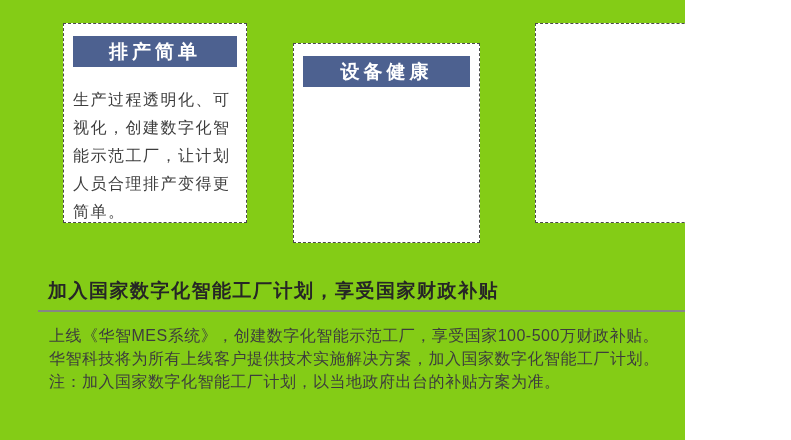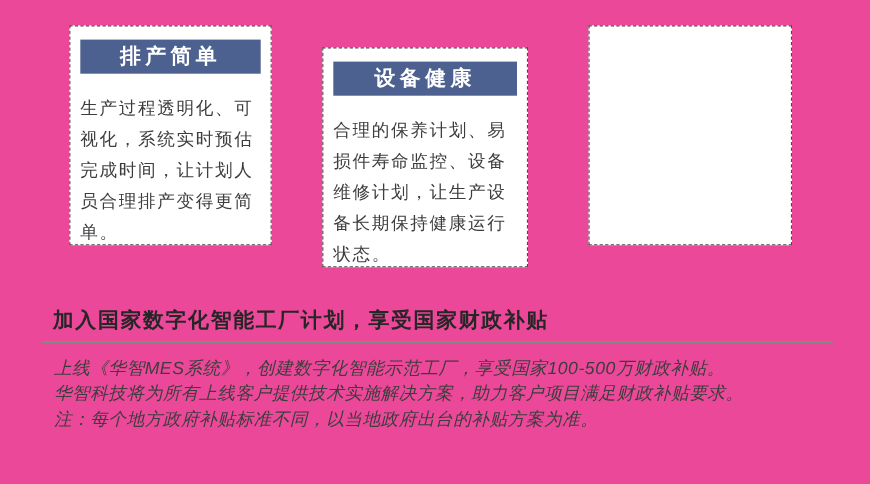--- a/index.html
+++ b/index.html
@@ -3,23 +3,23 @@
 <meta charset="utf-8">
 <style>
   html, body {
     margin: 0;
     padding: 0;
     background: #ffffff;
     font-family: "Liberation Sans", "DejaVu Sans", sans-serif;
   }
   .slide {
     position: relative;
-    width: 791px;
+    width: 685px;
     height: 440px;
-    background: #ec4899;
+    background: #84cc16;
     overflow: hidden;
   }
   .card {
     position: absolute;
     top: 23px;
     height: 200px;
     box-sizing: border-box;
     border: 1.5px dashed #4b4b4b;
     background: #ffffff;
   }
@@ -63,46 +63,45 @@
   }
   .subsidy-lines {
     position: absolute;
     left: 49px;
     top: 324px;
     font-size: 16px;
     line-height: 23px;
     color: #3d3d3d;
     letter-spacing: 0.5px;
   }
-  .subsidy-line { white-space: nowrap; font-style: italic; }
+  .subsidy-line { white-space: nowrap; }
   .card-pos-0 { left: 63px;  width: 184px; }
   .card-pos-1 { left: 293px; width: 187px; margin-top: 20px; }
   .card-pos-2 { left: 535px; width: 185px; }
 </style>
 </head>
 <body>
 
 <div class="slide">
 
   <div class="card card-pos-0">
     <div class="card-header">排产简单</div>
-    <div class="card-body">生产过程透明化、可视化，系统实时预估完成时间，让计划人员合理排产变得更简单。</div>
+    <div class="card-body">生产过程透明化、可视化，创建数字化智能示范工厂，让计划人员合理排产变得更简单。</div>
   </div>
 
   <div class="card card-pos-1">
     <div class="card-header">设备健康</div>
-    <div class="card-body">合理的保养计划、易损件寿命监控、设备维修计划，让生产设备长期保持健康运行状态。</div>
   </div>
 
   <div class="card card-pos-2">
   </div>
 
   <div class="subsidy-heading">加入国家数字化智能工厂计划，享受国家财政补贴</div>
 
   <div class="divider"></div>
 
   <div class="subsidy-lines">
     <div class="subsidy-line">上线《华智MES系统》，创建数字化智能示范工厂，享受国家100-500万财政补贴。</div>
-    <div class="subsidy-line">华智科技将为所有上线客户提供技术实施解决方案，助力客户项目满足财政补贴要求。</div>
-    <div class="subsidy-line">注：每个地方政府补贴标准不同，以当地政府出台的补贴方案为准。</div>
+    <div class="subsidy-line">华智科技将为所有上线客户提供技术实施解决方案，加入国家数字化智能工厂计划。</div>
+    <div class="subsidy-line">注：加入国家数字化智能工厂计划，以当地政府出台的补贴方案为准。</div>
   </div>
 
 </div>
 
 </body></html>

